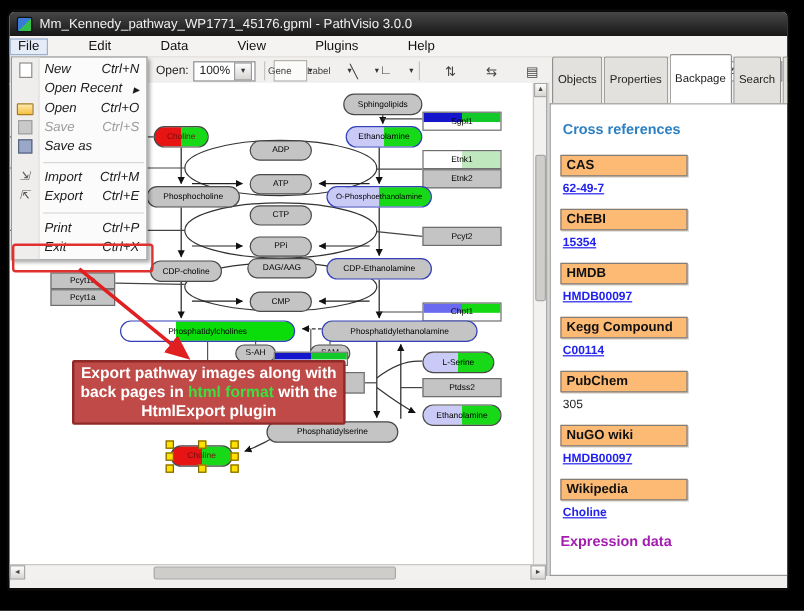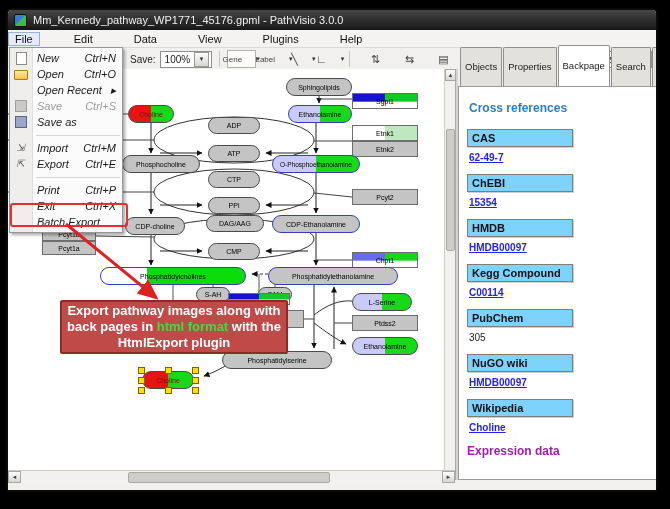--- a/index.html
+++ b/index.html
@@ -61,21 +61,21 @@
   .icn-save.dis{background:#c9c9c9;border-color:#a0a0a0;}
   .redbox{position:absolute;left:2px;top:193px;width:114px;height:20px;border:2px solid #e03131;border-radius:3px;z-index:45;}
   
   .tabs{display:flex;align-items:flex-end;height:17px;padding-left:2px;background:#f1f0ee;}
   .tab{font-size:9.5px;padding:13px 4px;background:#e3e1dd;border:1px solid #8f8f8f;border-bottom:none;
        border-radius:2px 2px 0 0;margin-right:1px;height:12px;line-height:12px;color:#222;}
   .tab.active{background:#fff;height:14px;line-height:14px;font-weight:normal;position:relative;z-index:2;}
   .bp{position:absolute;left:0;top:17px;right:0;bottom:0;background:#fff;border:1px solid #9a9a9a;border-right:none;
       padding:6px 8px;overflow:hidden;}
   .bp-head{color:#2b7fc2;font-weight:bold;font-size:12px;margin:8px 0 14px 2px;}
-  .bp-box{width:96px;border:1px solid #7d7d7d;background:#7dd3fc;font-weight:bold;font-size:11px;color:#111;
+  .bp-box{width:96px;border:1px solid #7d7d7d;background:#fdba74;font-weight:bold;font-size:11px;color:#111;
           padding:2px 4px;box-shadow:1px 1px 0 #cfcfcf;}
   .bp-link{display:block;color:#2222ee;font-size:10px;font-weight:bold;text-decoration:underline;margin:5px 0 11px 2px;}
   .bp-plain{display:block;color:#222;font-size:10px;margin:5px 0 11px 2px;}
   .bp-foot{font-weight:bold;font-size:12px;color:#a21caf;margin-top:4px;}
   
   #hscroll{position:absolute;left:0;top:460px;width:447px;height:11px;background:#f2f1ef;border-top:1px solid #c9c7c3;display:flex;align-items:center;}
   .sbtn{width:11px;height:10px;background:linear-gradient(#fdfdfd,#d8d6d2);border:1px solid #a8a8a8;font-size:6px;
         display:flex;align-items:center;justify-content:center;color:#444;}
   .sthumb{position:absolute;left:120px;top:1px;width:200px;height:9px;background:#cfcdc9;border:1px solid #a8a8a8;border-radius:2px;}
   #vscroll{position:absolute;right:0;top:0;width:10px;height:401px;background:#f2f1ef;border-left:1px solid #d0cec9;z-index:6;}
@@ -96,21 +96,21 @@
   <div class="menubar">
     <span class="mitem active">File</span>
     <span class="mitem">Edit</span>
     <span class="mitem">Data</span>
     <span class="mitem">View</span>
     <span class="mitem">Plugins</span>
     <span class="mitem">Help</span>
   </div>
 
   <div class="toolbar">
-    <span style="margin-left:118px">Save:</span>
+    <span style="margin-left:118px">Open:</span>
     <span class="combo" style="width:72px">
       <span>100%</span>
       <span class="arrowbtn" style="margin-left:auto">▾</span>
     </span>
     <span class="tsep"></span>
     <span class="tbtn" style="font-size:8px;border:1px solid #b5b3af;background:#fbfbfa">
       <span>Gene</span>
       <span class="dd">▾</span>
     </span>
     <span class="tbtn" style="font-size:8px">
@@ -288,27 +288,27 @@
   </div>
 
 
   <div id="filemenu">
     <div class="mrow">
       <span class="micon"><span class="icn-new" style="display:inline-block"></span></span>
       <span>New</span>
       <span class="sc">Ctrl+N</span>
     </div>
     <div class="mrow">
+      <span>Open Recent</span>
+      <span class="sc">▸</span>
+    </div>
+    <div class="mrow">
       <span class="micon"><span class="icn-folder" style="display:inline-block"></span></span>
       <span>Open</span>
       <span class="sc">Ctrl+O</span>
-    </div>
-    <div class="mrow">
-      <span>Open Recent</span>
-      <span class="sc">▸</span>
     </div>
     <div class="mrow disabled">
       <span class="micon"><span class="icn-save dis" style="display:inline-block"></span></span>
       <span>Save</span>
       <span class="sc">Ctrl+S</span>
     </div>
     <div class="mrow">
       <span class="micon"><span class="icn-save" style="display:inline-block"></span></span>
       <span>Save as</span>
     </div>
@@ -324,23 +324,20 @@
       <span class="sc">Ctrl+E</span>
     </div>
     <div class="msep"></div>
     <div class="mrow">
       <span>Print</span>
       <span class="sc">Ctrl+P</span>
     </div>
     <div class="mrow">
       <span>Exit</span>
       <span class="sc">Ctrl+X</span>
-    </div>
-    <div class="mrow">
-      <span>Batch Export</span>
     </div>
   </div>
   <div class="redbox"></div>
 
   <svg id="overlay">
     <defs>
       <marker id="redarr" markerWidth="8" markerHeight="8" refX="5" refY="3" orient="auto">
         <path d="M0,0 L7,3 L0,6 Z" fill="#e02020"></path>
       </marker>
     </defs>

